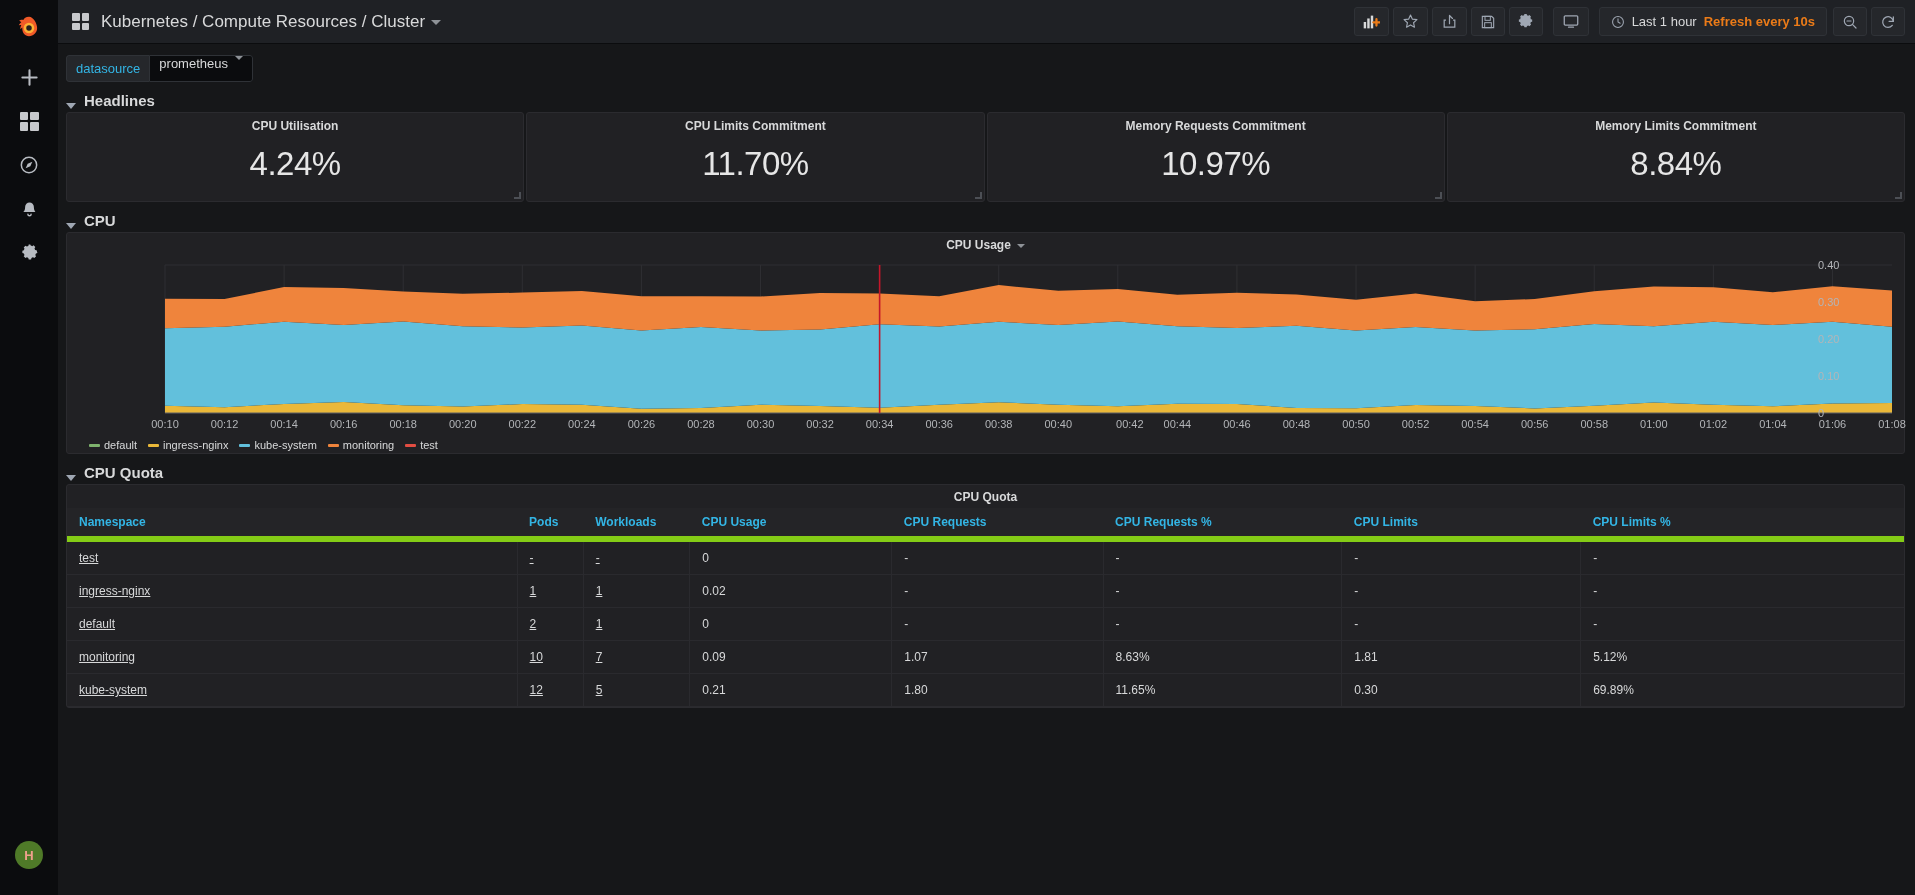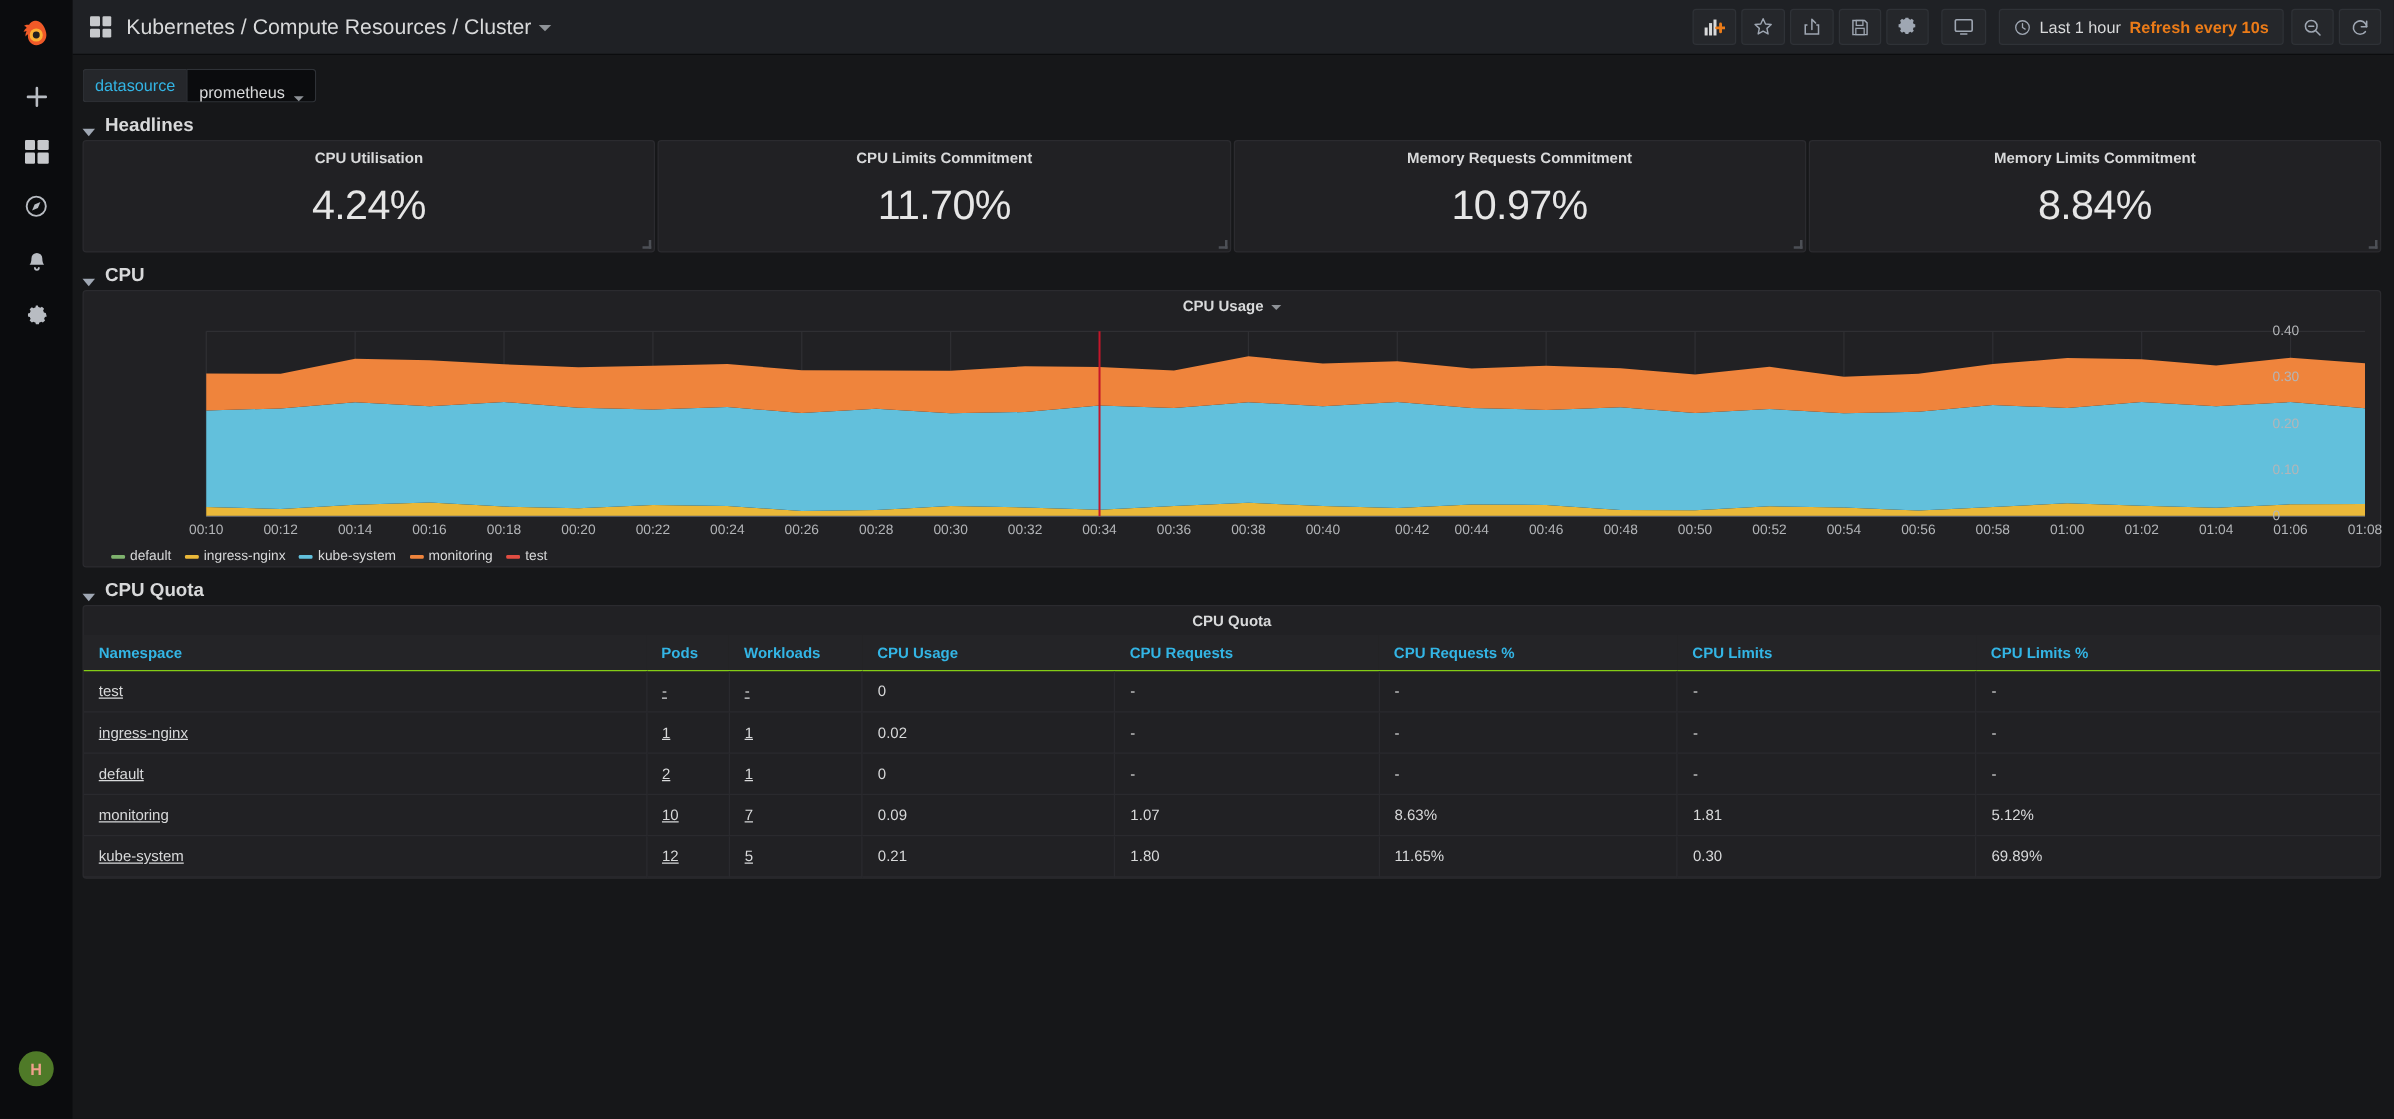--- a/index.html
+++ b/index.html
@@ -71,21 +71,21 @@
   
   #varbar { padding: 11px 0 0 8px; display: flex; }
   .var-wrap { display: flex; height: 27px; border-radius: 3px; overflow: hidden; }
   .var-label {
     background: #25272b; border: 1px solid #2f3237; border-right: none;
     display: flex; align-items: center; padding: 0 9px;
     font-size: 13px; color: #33b5e5; border-radius: 3px 0 0 3px;
   }
   .var-value {
     background: #0b0c0e; border: 1px solid #2f3237;
-    display: flex; align-items: flex-end; gap: 7px; padding: 0 9px;
+    display: flex; align-items: flex-start; gap: 7px; padding: 0 9px;
     font-size: 13px; color: #d8d9da; border-radius: 0 3px 3px 0; cursor: pointer;
   }
 
   
   .row-header {
     display: flex; align-items: flex-end; gap: 8px;
     margin: 10px 0 3px 8px; cursor: pointer;
   }
   .row-header .chev {
     width: 0; height: 0;
@@ -134,21 +134,21 @@
 
   
   #table-panel {
     margin: 0 10px 0 8px; background: #212124;
     border: 1px solid #2b2b2f; border-radius: 3px; position: relative;
   }
   #table-title { text-align: center; font-size: 12px; font-weight: bold; color: #d8d9da; padding: 5px 0 4px; }
   table { width: 100%; border-collapse: collapse; font-size: 12px; table-layout: fixed; }
   thead th {
     text-align: left; color: #33b5e5; font-weight: bold; font-size: 12px;
-    padding: 7px 8px 7px 12px; border-bottom: 1px solid #84cc16;
+    padding: 7px 8px 7px 12px; border-bottom: 6px solid #84cc16;
     background: #242427; cursor: pointer;
   }
   tbody td {
     padding: 9px 8px 9px 12px; color: #d8d9da;
     border-bottom: 1px solid #2a2a2e; border-right: 1px solid #2a2a2e;
     white-space: nowrap; overflow: hidden; text-overflow: ellipsis;
   }
   tbody tr td:last-child { border-right: none; }
   td .cell-link { color: #d8d9da; text-decoration: underline; cursor: pointer; }
 </style>

